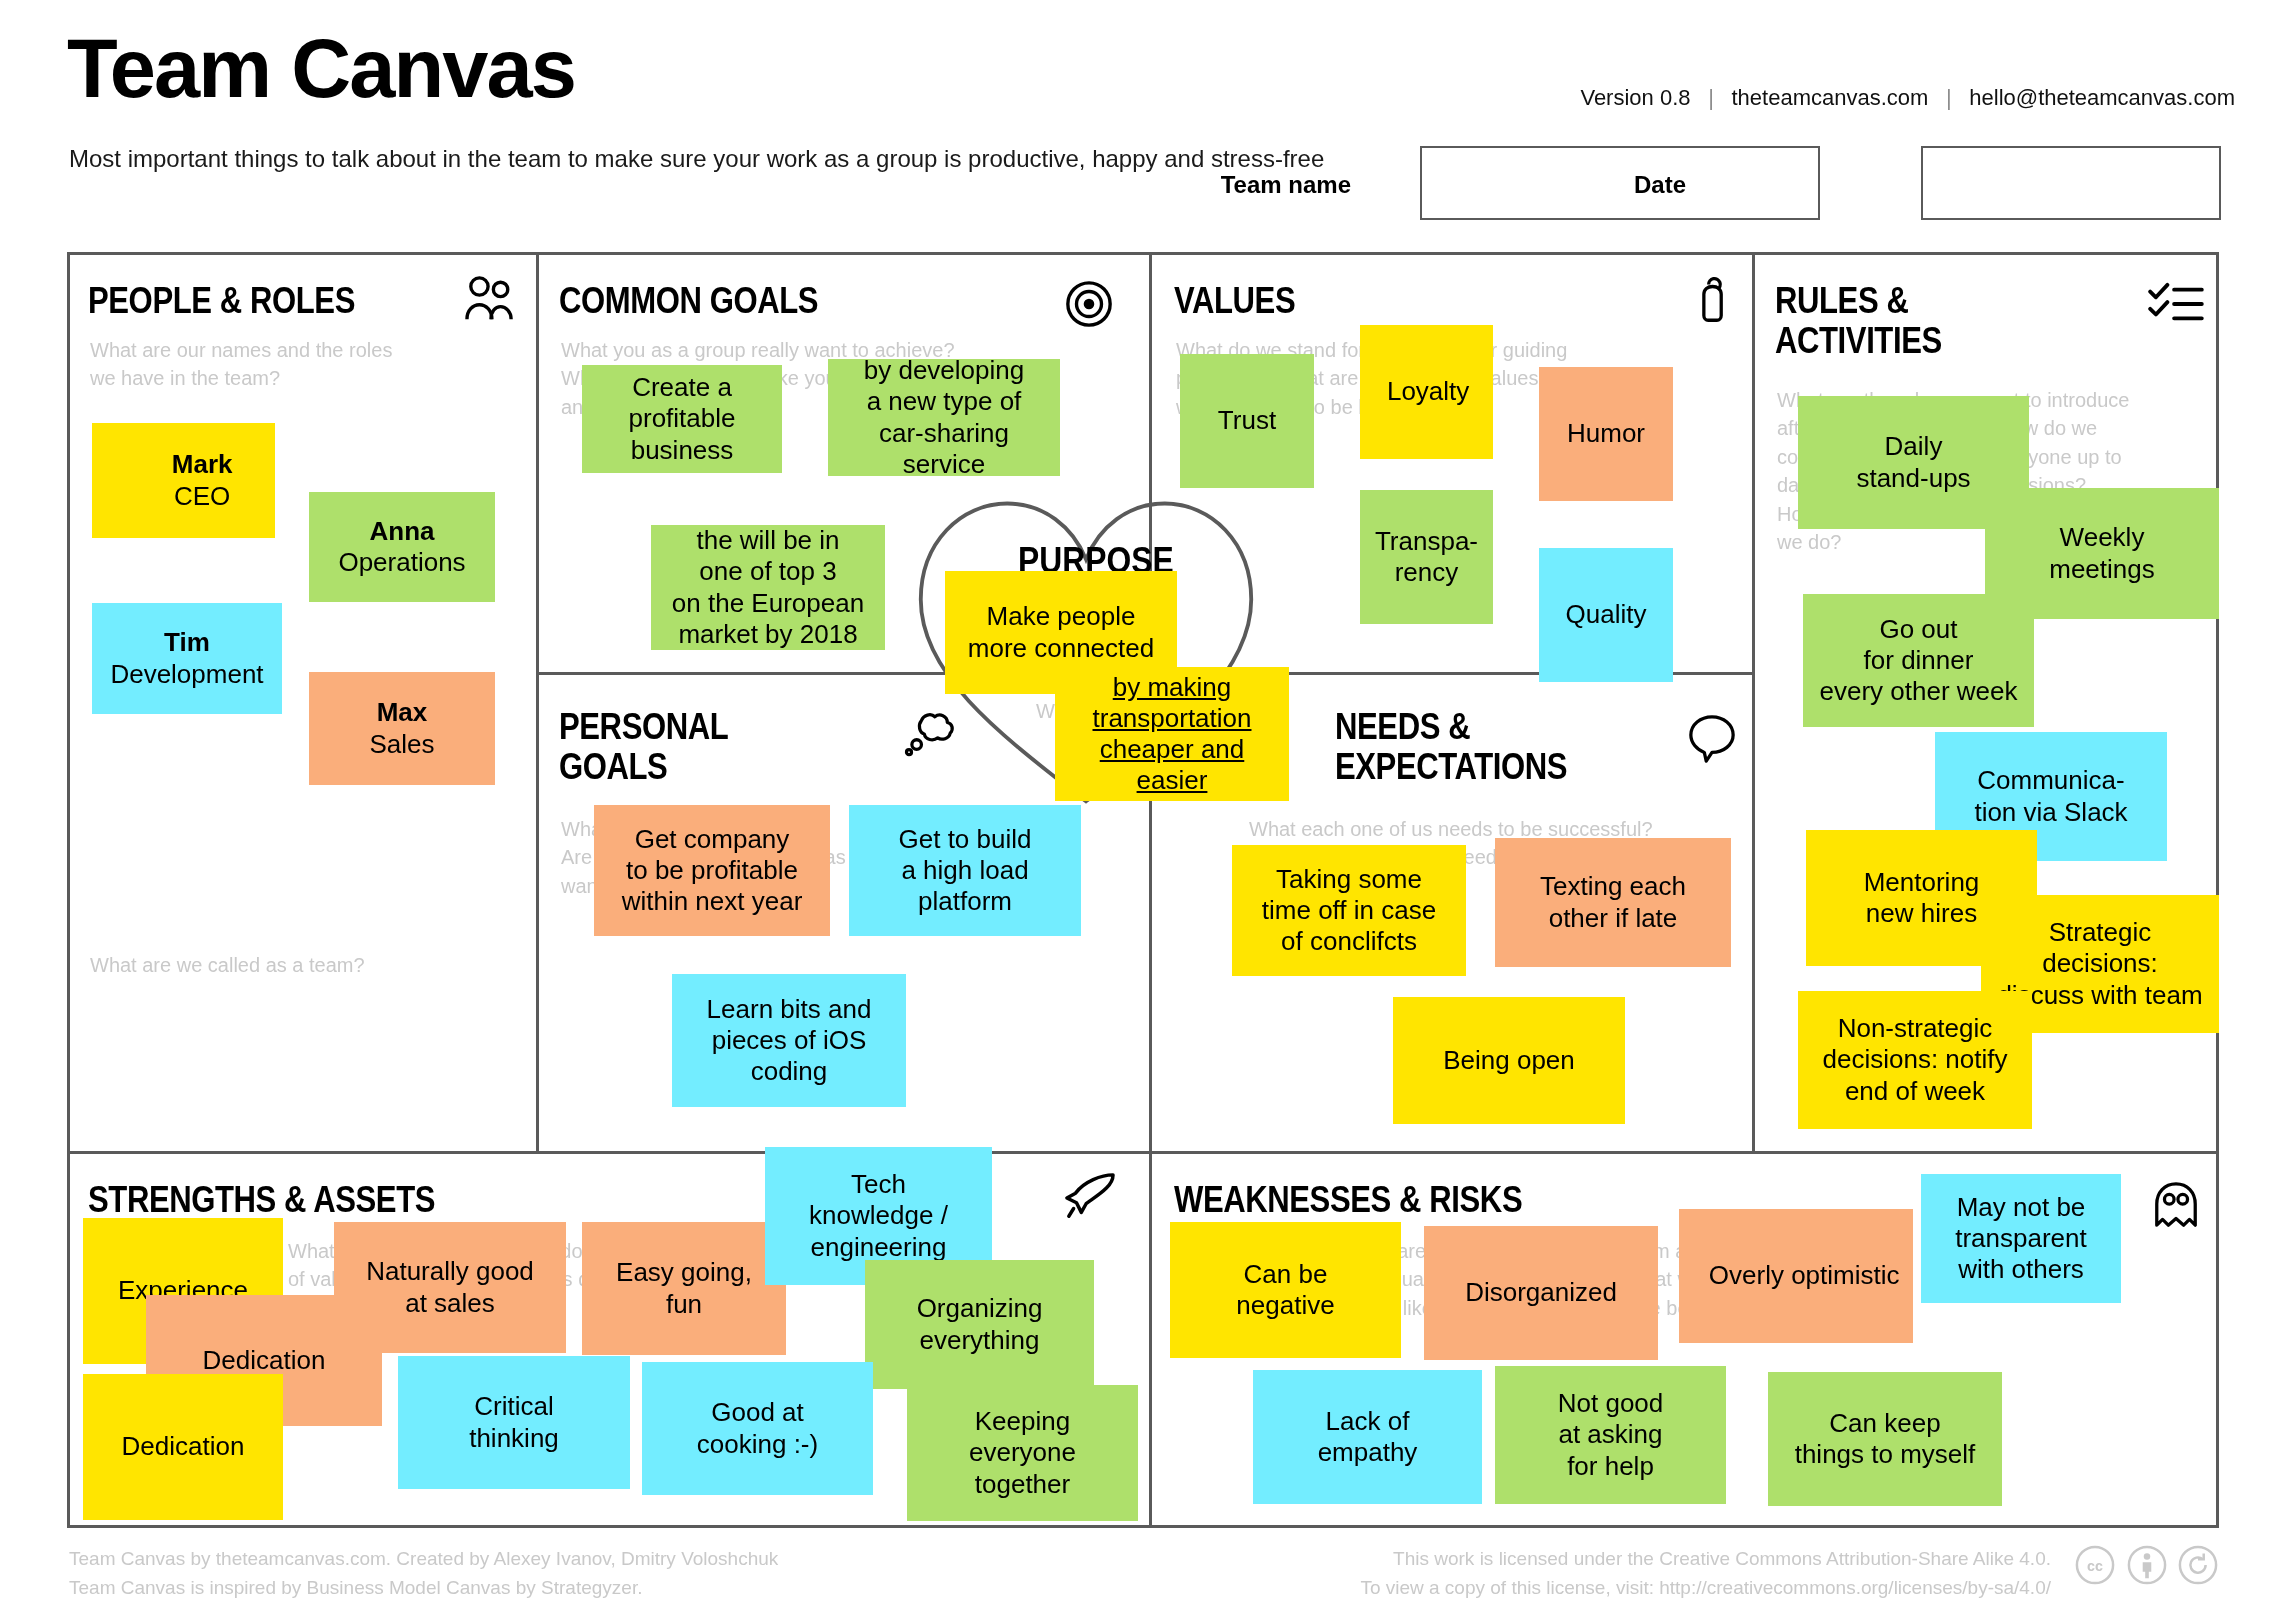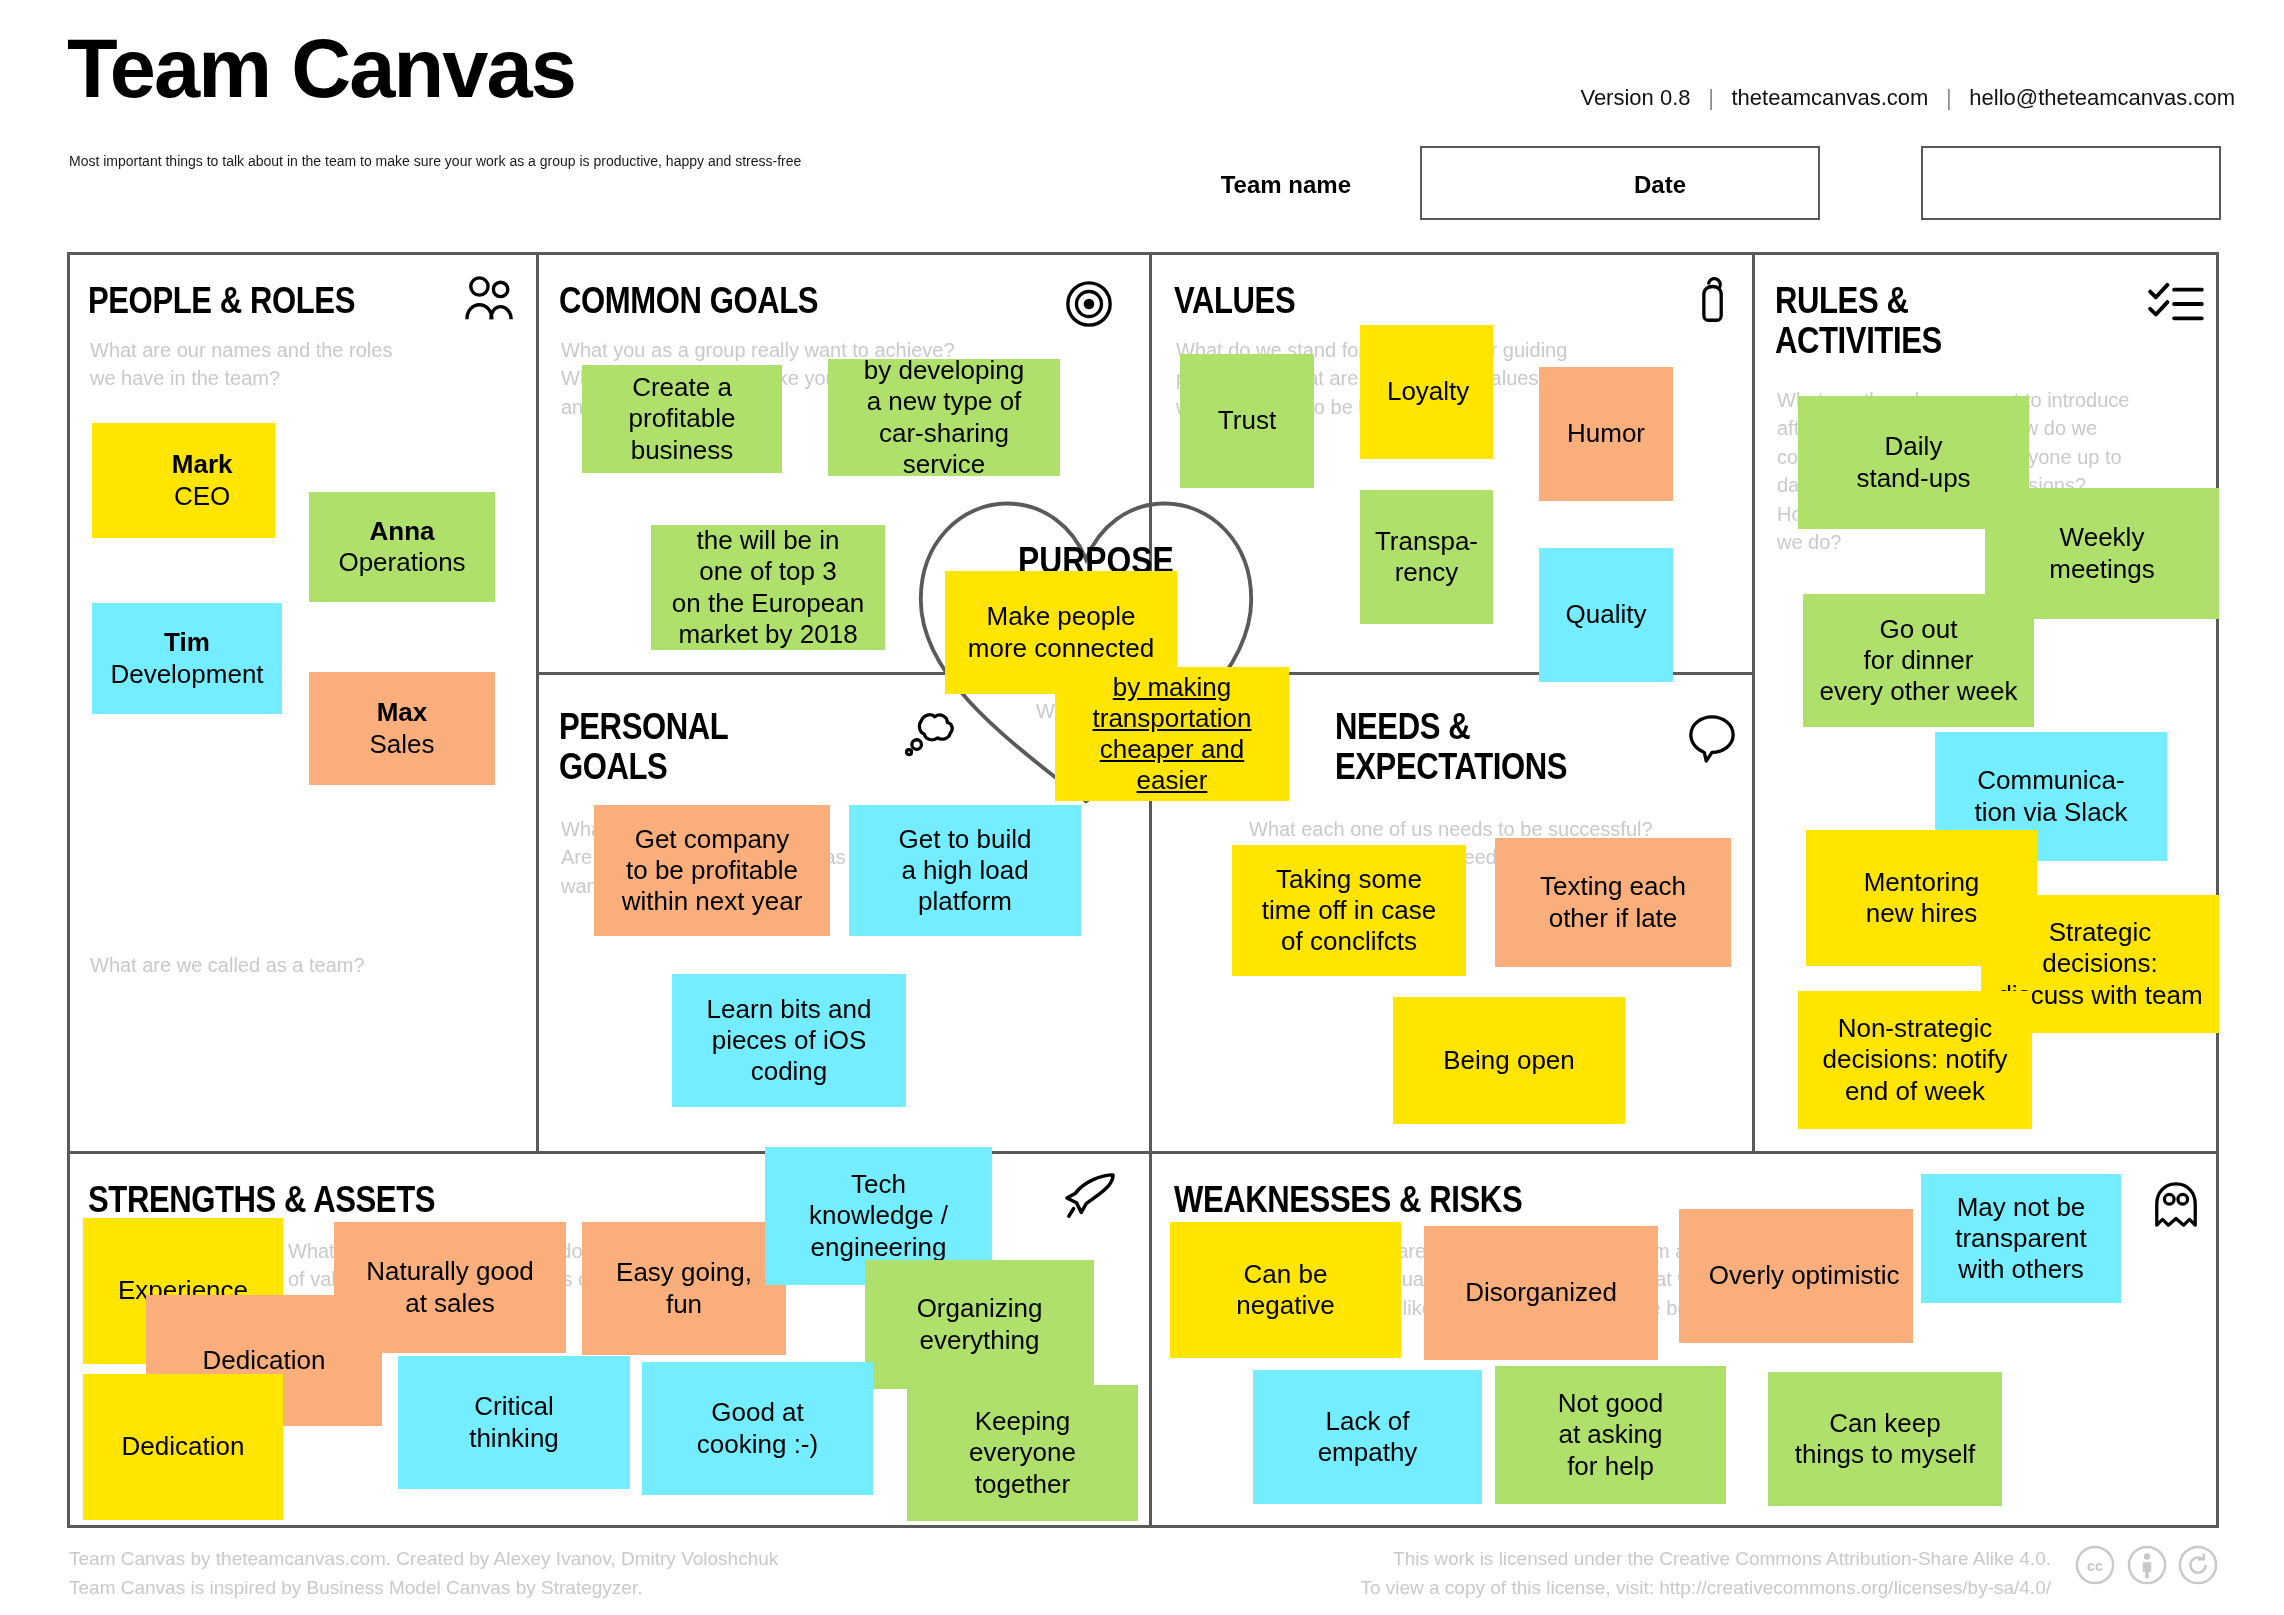--- a/index.html
+++ b/index.html
@@ -2,21 +2,21 @@
 <html><head>
 <meta charset="utf-8">
 <style>
   html,body{margin:0;padding:0;background:#ffffff;}
   body{width:2285px;height:1616px;position:relative;overflow:hidden;
        font-family:"Liberation Sans","DejaVu Sans",sans-serif;color:#000;}
   .abs{position:absolute;}
 
   
   #app-title{left:67px;top:27px;font-size:83px;font-weight:bold;letter-spacing:-1.9px;line-height:1;}
-  #app-subtitle{left:69px;top:152px;font-size:14px;line-height:1.35;color:#1a1a1a;}
+  #app-subtitle{left:69px;top:143px;font-size:24px;line-height:1.35;color:#1a1a1a;}
   #meta-line{right:50px;top:85px;font-size:22px;color:#111;white-space:nowrap;}
   #meta-line .sep{color:#8d8d8d;margin:0 11.5px;}
 
   #teamname-label{right:934px;top:171px;font-size:24px;font-weight:bold;}
   #teamname-box{left:1420px;top:146px;width:396px;height:70px;border:2.9px solid #5a5a5a;background:#fff;}
   #date-label{right:599px;top:171px;font-size:24px;font-weight:bold;}
   #date-box{left:1921px;top:146px;width:296px;height:70px;border:2.9px solid #5a5a5a;background:#fff;}
 
   
   #canvas-frame{left:67px;top:252px;width:2152px;height:1276px;border:3.8px solid #5a5a5a;box-sizing:border-box;}

